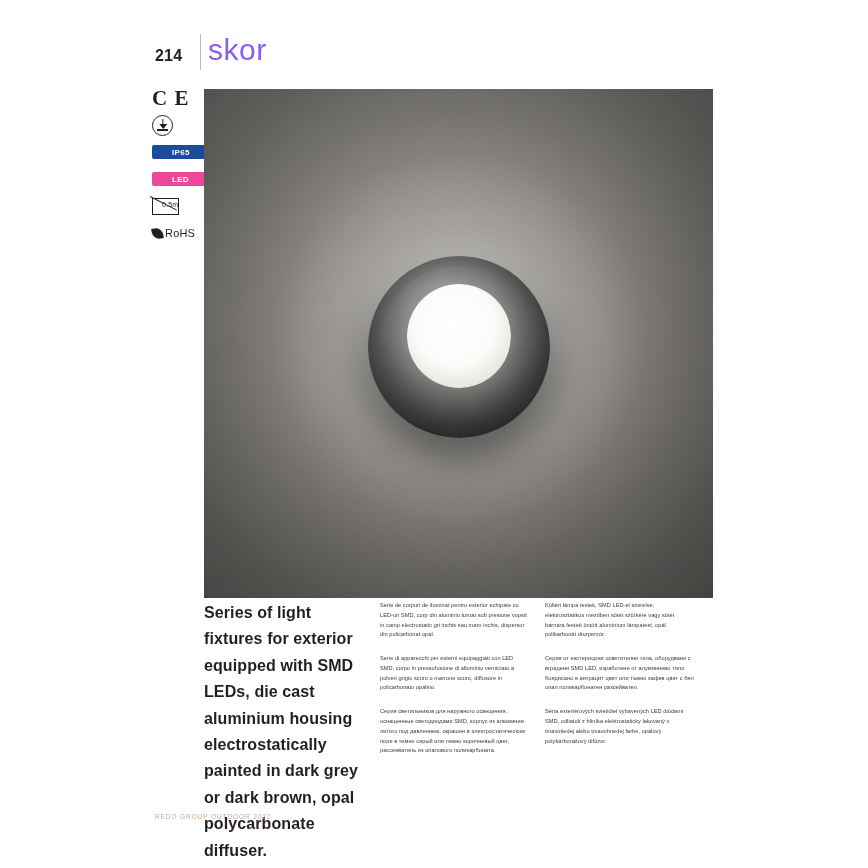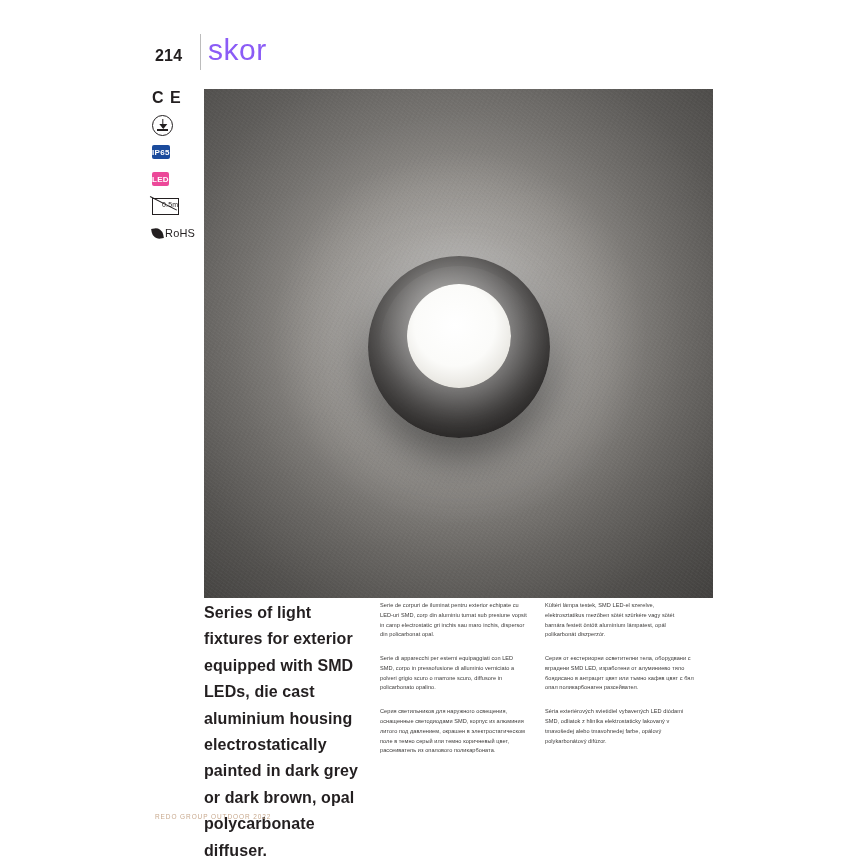--- a/index.html
+++ b/index.html
@@ -57,24 +57,24 @@
     top: 88px;
     width: 42px;
   }
   .icon-row {
     margin-bottom: 7px;
     height: 20px;
     display: flex;
     align-items: center;
   }
   .ce-mark {
-    font-size: 16px;
+    font-size: 21px;
     letter-spacing: 1px;
     color: #231f20;
-    font-family: Liberation Sans, sans-serif;
+    font-family: Liberation Serif, serif;
     font-weight: bold;
   }
   .circle-icon {
     width: 19px;
     height: 19px;
     border: 1.4px solid #231f20;
     border-radius: 50%;
     position: relative;
   }
   .circle-icon .arrow {
@@ -103,21 +103,21 @@
     bottom: 4px;
     width: 11px;
     height: 1.4px;
     background: #231f20;
   }
   .badge {
     display: inline-flex;
     align-items: center;
     justify-content: center;
     height: 14px;
-    padding: 0 0;
+    padding: 0 20px;
     border-radius: 2px;
     color: #fff;
     font-size: 8px;
     font-weight: bold;
     letter-spacing: 0.3px;
   }
   .badge-ip65 { background: #1b4b9c; }
   .badge-led  { background: #ec4899; }
   .no-touch {
     width: 26px;

